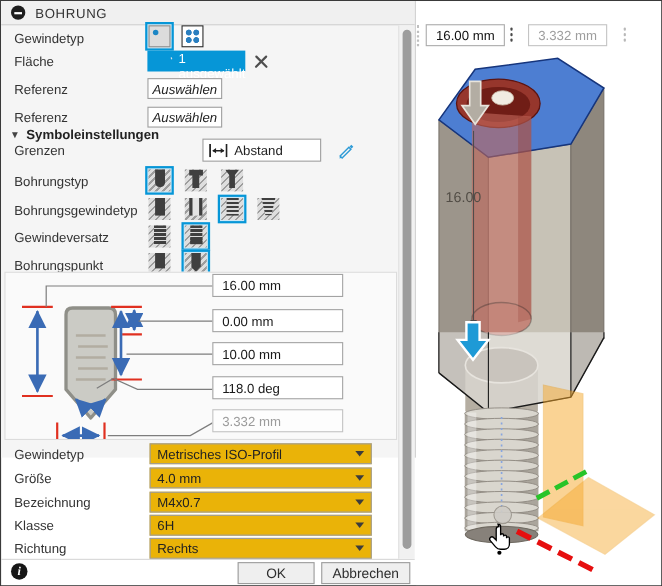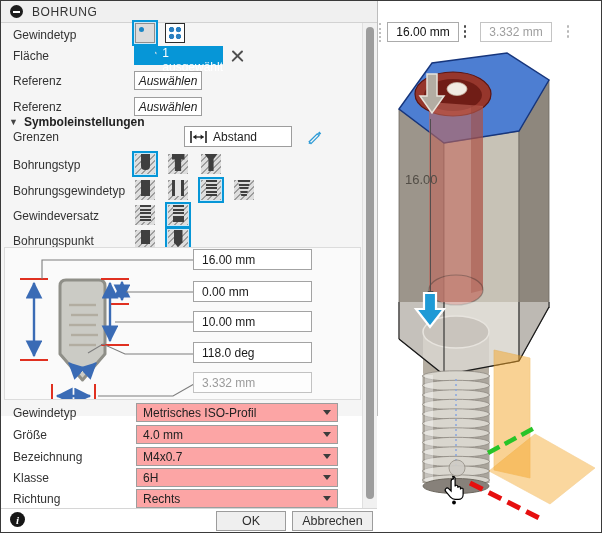--- a/index.html
+++ b/index.html
@@ -51,21 +51,21 @@
   .sel-btn{position:absolute;left:133px;width:68px;height:19px;background:#fff;border:1px solid #9d9d9d;
       font-size:12px;color:#222;display:flex;align-items:center;justify-content:center;box-sizing:border-box;cursor:pointer;font-style:italic;}
   .grenzen-field{position:absolute;left:183px;top:125px;width:108px;height:21px;background:#fff;border:1px solid #9d9d9d;
       box-sizing:border-box;display:flex;align-items:center;gap:6px;padding-left:5px;font-size:12px;color:#222;cursor:pointer;}
   .flip-ic{position:absolute;left:305px;top:128px;width:16px;height:16px;}
   .diagram-box{position:absolute;left:3px;top:246px;width:357px;height:153px;background:#fafafa;
       border:1px solid #dcdcdc;box-sizing:border-box;}
   .dimfield{position:absolute;left:192px;width:119px;height:21px;background:#fff;border:1px solid #a3a3a3;
       box-sizing:border-box;font-size:12px;color:#1a1a1a;display:flex;align-items:center;padding-left:8px;}
   .dimfield.disabled{color:#9b9b9b;border-color:#c2c2c2;background:#fdfdfd;}
-  .dd{position:absolute;left:135px;width:202px;height:19px;background:#fca5a5;border:1px solid #9d9d9d;box-sizing:border-box;
+  .dd{position:absolute;left:135px;width:202px;height:19px;background:#eab308;border:1px solid #9d9d9d;box-sizing:border-box;
       display:flex;align-items:center;font-size:12px;color:#222;padding-left:6px;cursor:pointer;}
   .dd .caret{margin-left:auto;margin-right:6px;width:0;height:0;border-left:4px solid transparent;
       border-right:4px solid transparent;border-top:5px solid #3c3c3c;}
   .footer-div{position:absolute;left:0;right:0;top:507px;height:1px;background:#d6d6d6;}
   .info-ic{position:absolute;left:9px;top:511px;width:15px;height:15px;border-radius:50%;background:#161616;color:#fff;
       font-family:"Liberation Serif",serif;font-size:11px;font-style:italic;font-weight:bold;
       display:flex;align-items:center;justify-content:center;cursor:pointer;}
   .btn{position:absolute;top:510px;height:20px;background:#efefef;border:1px solid #9c9c9c;box-sizing:border-box;
       font-size:12.5px;color:#2e2e2e;display:flex;align-items:center;justify-content:center;cursor:pointer;}
   .btn.ok{left:215px;width:70px;} .btn.cancel{left:291px;width:81px;}

